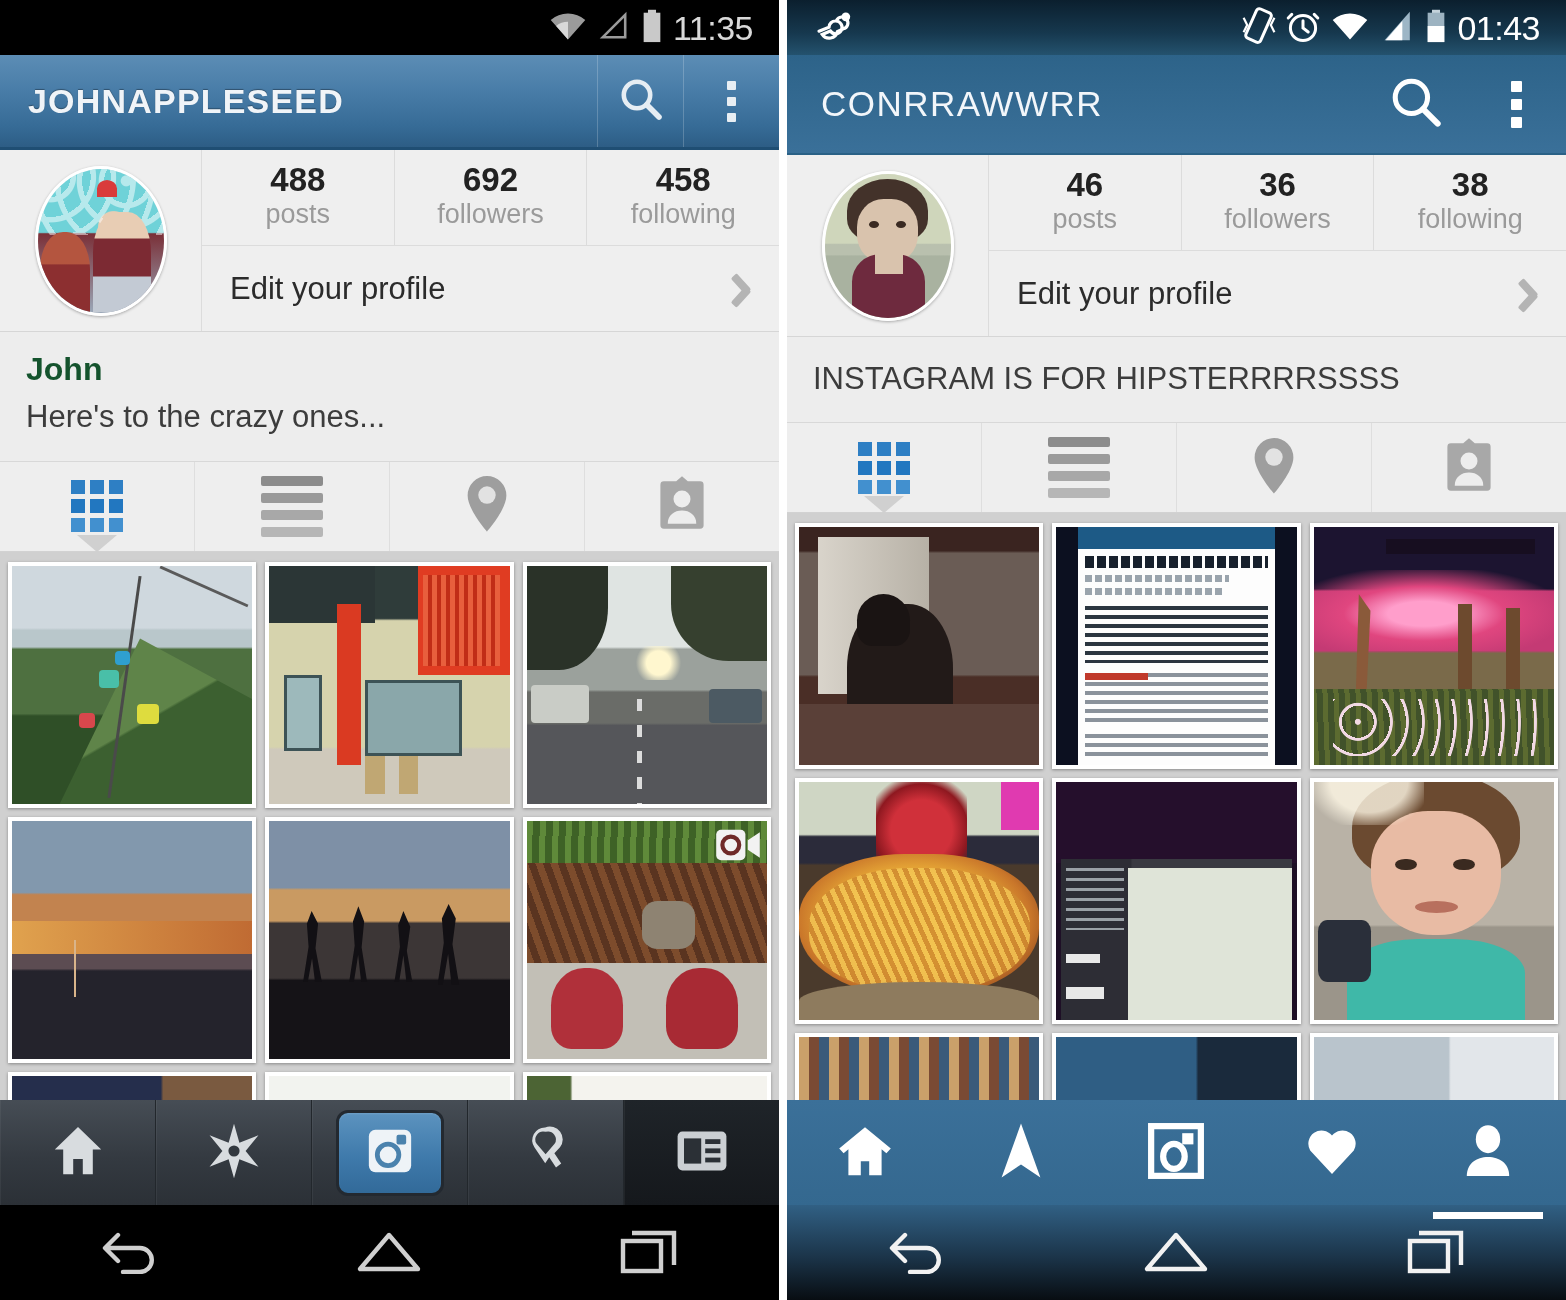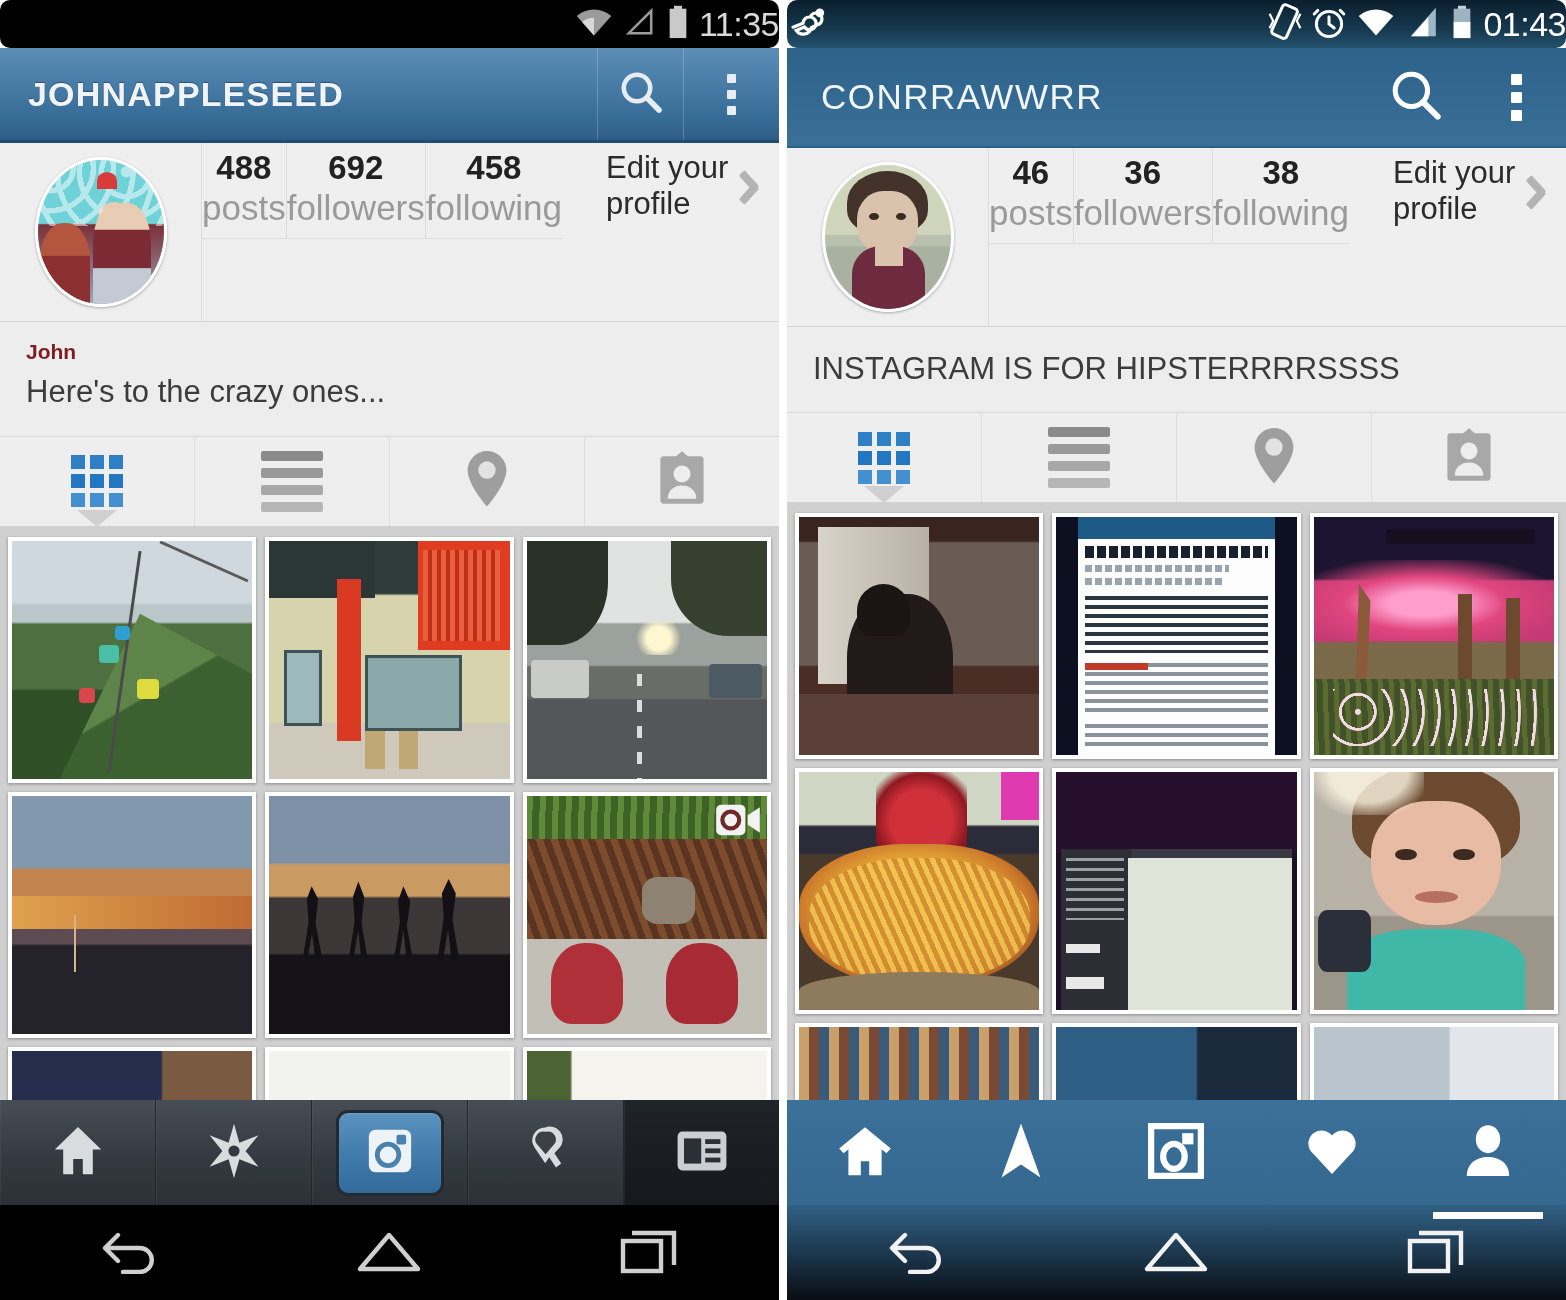--- a/index.html
+++ b/index.html
@@ -10,22 +10,22 @@
     overflow: hidden;
   }
   .stage { position: relative; width: 1566px; height: 1300px; display: flex; background:#fff; }
 
   .phone { position: relative; height: 1300px; overflow: hidden; display:flex; flex-direction:column; }
   .phone.left  { width: 783px; }
   .phone.right { width: 783px; }
 
   
   .statusbar {
-    height: 48px; display: flex; align-items: center;
-    padding: 0 0; position: relative; flex: 0 0 auto; border-radius: 10px;
+    height: 55px; display: flex; align-items: center;
+    padding: 0 26px; position: relative; flex: 0 0 auto;
   }
   .statusbar.dark { background: #000; }
   .statusbar.blend { background: linear-gradient(to bottom, #0b1f2e 0%, #16384e 60%, #24526e 100%); }
   .sb-left { display:flex; align-items:center; gap:8px; }
   .sb-right { margin-left:auto; display: flex; align-items: center; gap: 9px; }
   .sb-time { font-size: 34px; color: #d9d9d9; letter-spacing: -0.5px; font-weight:400; line-height:1; }
   .statusbar.blend .sb-time { color:#ffffff; }
   .sb-ico { display:block; }
 
   
@@ -54,36 +54,36 @@
   .actionbar.flat .dots i { width:11px; height:11px; background:#fff; }
 
   
   .profile-head { display:flex; background:#efefef; flex:0 0 auto; border-bottom:1px solid #d6d6d6; }
   .avatar-cell { width: 202px; display:flex; align-items:center; justify-content:center;
     padding: 14px 0; border-right:1px solid #dcdcdc; }
   .avatar { width: 132px; height: 150px; border-radius: 50%; overflow:hidden;
     border: 3px solid #fff; box-shadow: 0 1px 3px rgba(0,0,0,.3); position:relative; }
   .avatar .av-inner { position:absolute; inset:0; }
 
-  .ph-right { flex:1; display:flex; flex-direction:row;gap:16px; }
+  .ph-right { flex:1; display:flex; flex-direction:column; }
   .stats-row { display:flex; height: 96px; border-bottom:1px solid #dcdcdc; }
   .stat { flex:1; display:flex; flex-direction:column; align-items:center; justify-content:center;
     border-right:1px solid #dcdcdc; cursor:pointer; }
   .stat:last-child { border-right:none; }
   .stat-num { font-size: 33px; font-weight: 700; color:#222; line-height:1.05; }
-  .stat-lbl { font-size: 35px; color:#9a9a9a; line-height:1.25; }
+  .stat-lbl { font-size: 27px; color:#9a9a9a; line-height:1.25; }
   .edit-row { height: 85px; display:flex; align-items:center; padding:0 26px 0 28px; cursor:pointer; }
   .edit-lbl { font-size: 31px; color:#2b2b2b; }
   .chev { margin-left:auto; width:20px; height:34px; position:relative; }
   .chev::before, .chev::after { content:''; position:absolute; background:#b4b4b4; width:8px; height:22px; border-radius:2px; left:4px;}
   .chev::before { transform: rotate(-42deg); top:1px; }
   .chev::after  { transform: rotate(42deg); top:14px; }
 
   .bio { background:#ededed; padding: 16px 26px 22px; border-bottom:1px solid #d8d8d8; flex:0 0 auto; }
-  .bio-name { font-size: 21px; font-weight:700; color:#7f1d1d; line-height:1.35; }
+  .bio-name { font-size: 32px; font-weight:700; color:#14532d; line-height:1.35; }
   .bio-text { font-size: 31px; color:#3c3c3c; line-height:1.4; margin-top:4px; }
 
   
   .tabbar { display:flex; height: 90px; background:#eeeeee; position:relative; flex:0 0 auto;
             border-bottom:1px solid #d2d2d2; }
   .tab { flex:1; display:flex; align-items:center; justify-content:center; border-right:1px solid #dedede; cursor:pointer; position:relative;}
   .tab:last-child { border-right:none; }
   .grid-ico { display:grid; grid-template-columns:repeat(3,14px); grid-template-rows:repeat(3,14px); gap:5px; }
   .grid-ico i { display:block; width:14px; height:14px; background:#2e7fc4; }
   .grid-ico.g2 i:nth-child(n+4) { background:#2277c0; }

